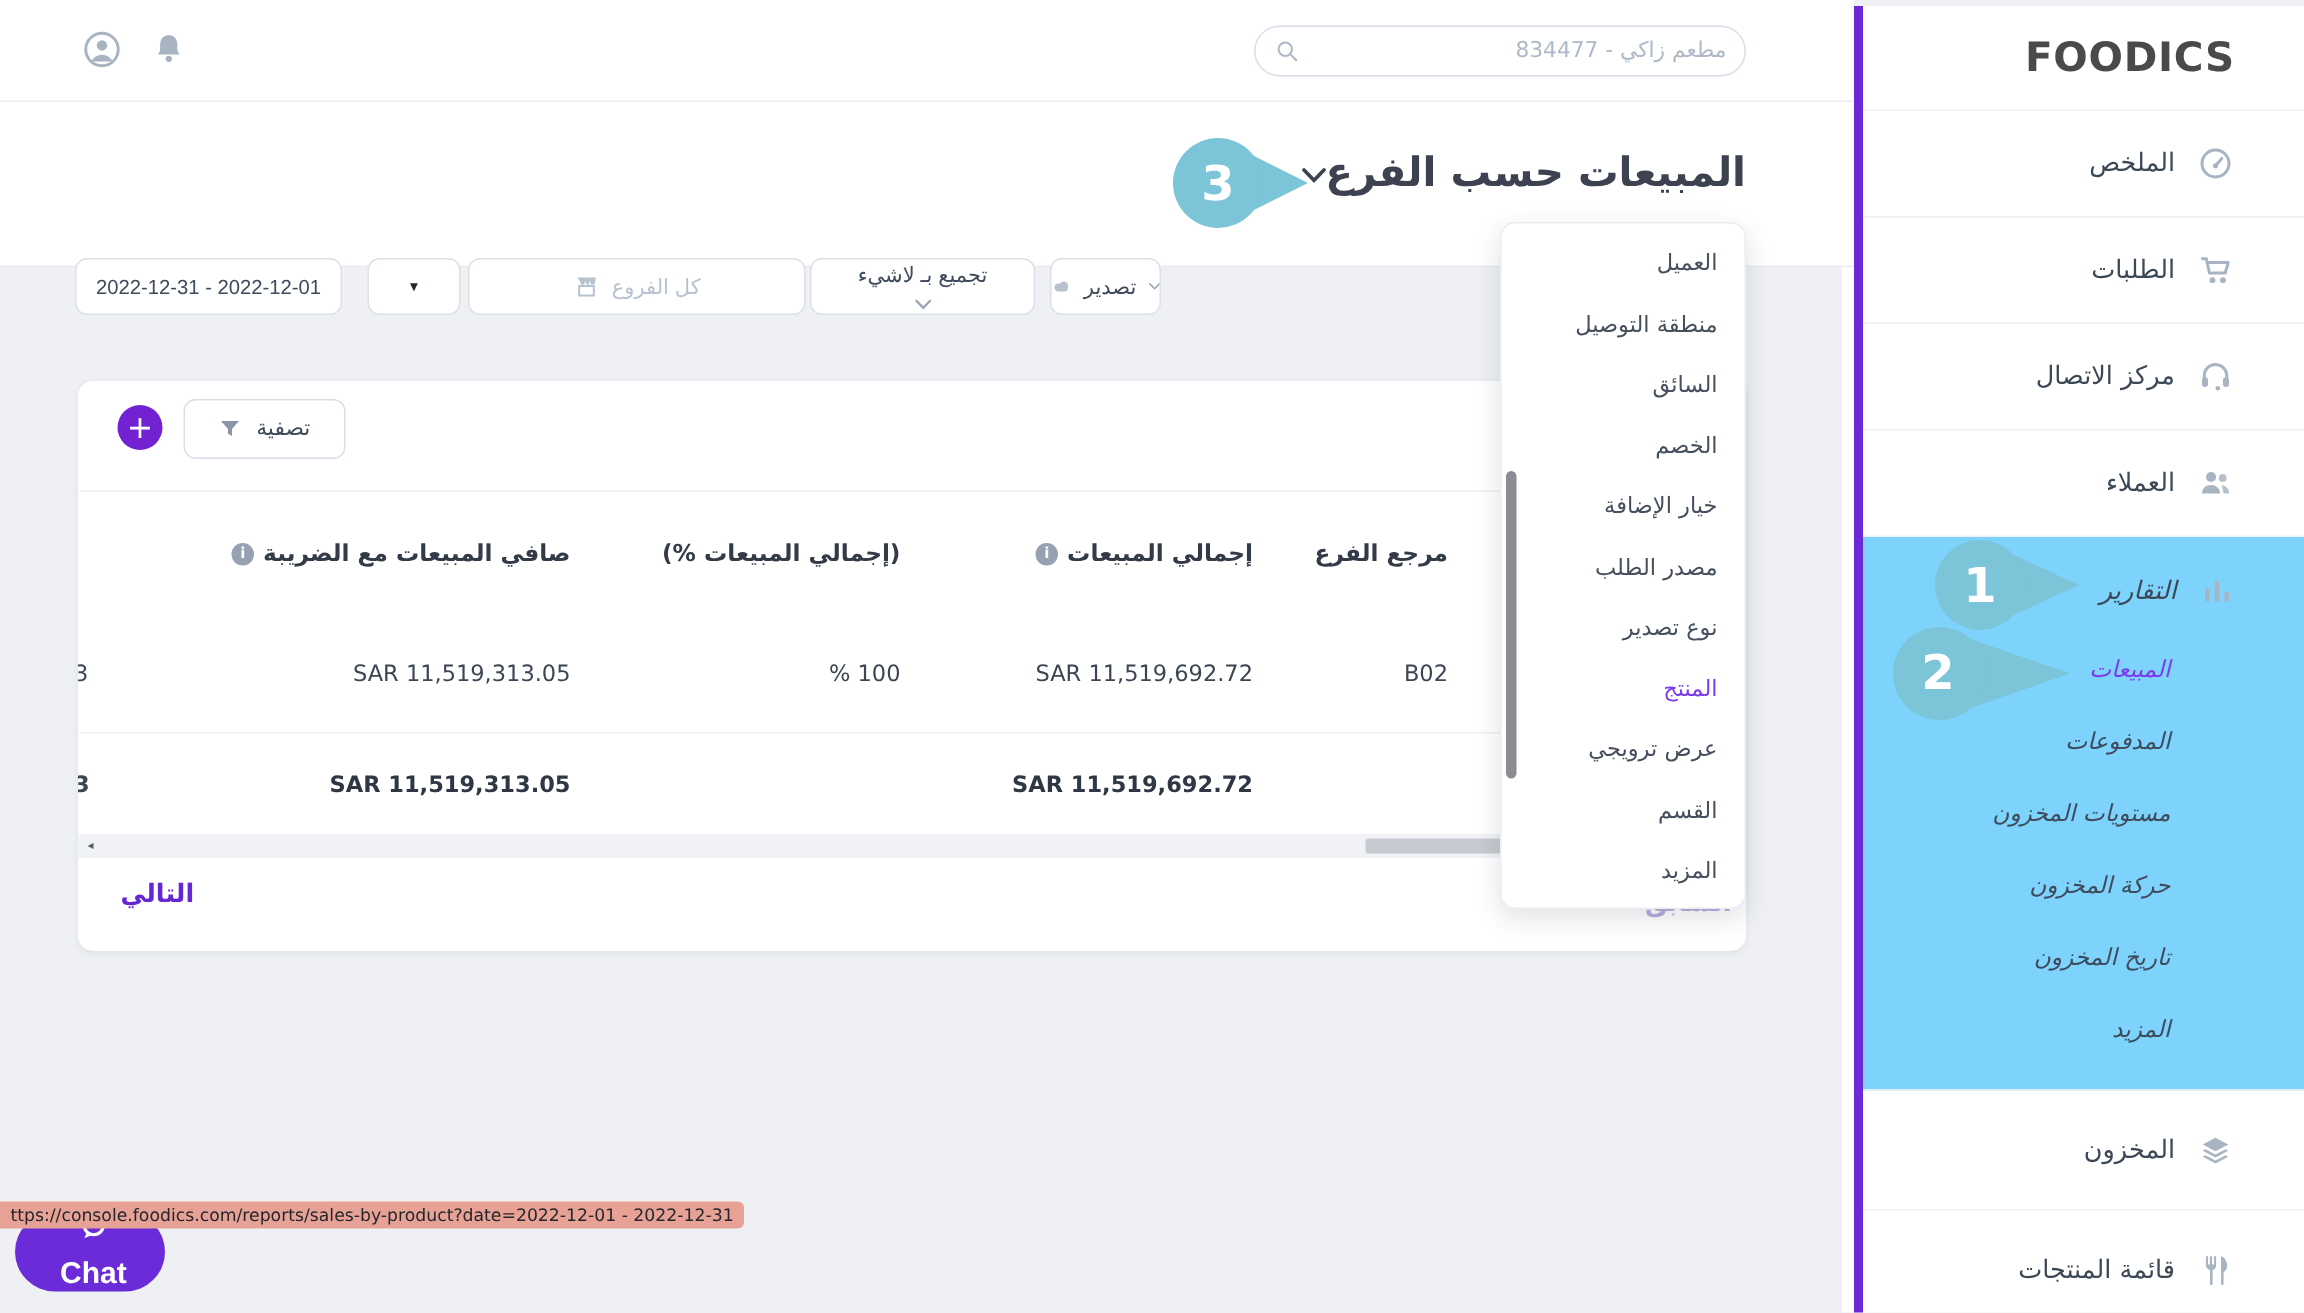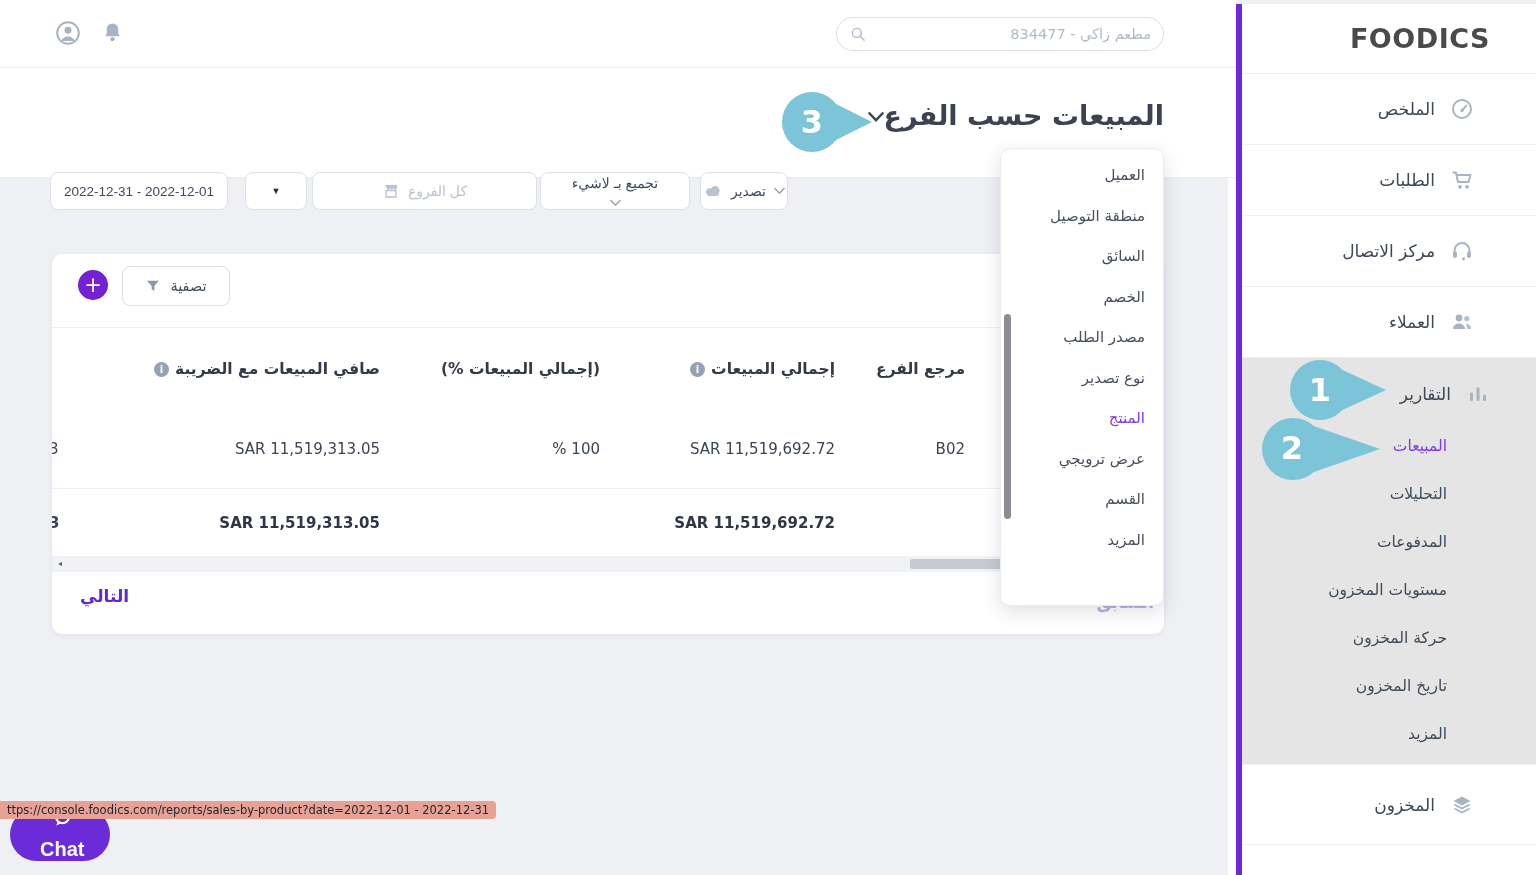--- a/index.html
+++ b/index.html
@@ -4,24 +4,24 @@
 <style>
   * { margin:0; padding:0; box-sizing:border-box; }
   html,body { width:1536px; height:875px; overflow:hidden; }
   body { font-family:"DejaVu Sans", sans-serif; background:#eef0f4; position:relative; direction:rtl; }
   .stage { position:absolute; inset:0; width:1536px; height:875px; }
 
   
   .sidebar { position:absolute; top:4px; right:0; width:300px; height:875px; background:#fff; border-left:6px solid #6d28d9; z-index:10; }
   .logo-row { height:70px; border-bottom:1px solid #eceff3; display:flex; align-items:center; justify-content:flex-start; padding-right:46px; }
   .logo { font-size:27px; font-weight:800; color:#4a4a4d; letter-spacing:.5px; direction:ltr; }
-  .nav-item { height:71px; display:flex; align-items:center; padding-right:62px; border-bottom:1px solid #eceff3; cursor:pointer; }
+  .nav-item { height:71px; display:flex; align-items:center; padding-right:47px; border-bottom:1px solid #eceff3; cursor:pointer; }
   .nav-item .nicon { width:24px; height:24px; color:#a9b4c3; flex:0 0 24px; }
   .nav-item .nlabel { font-size:17px; color:#3c4856; margin-right:15px; }
-  .reports-block { background:#e5e5e5; border-bottom:1px solid #eceff3; padding:8px 0 6px 0; }
+  .reports-block { background:#7dd3fc; border-bottom:1px solid #eceff3; padding:8px 0 16px 0;font-style:italic; }
   .reports-head { height:56px; display:flex; align-items:center; padding-right:46px; cursor:pointer; }
   .reports-head .nicon { width:24px; height:24px; color:#a9b4c3; }
   .reports-head .nlabel { font-size:17px; color:#3c4856; margin-right:15px; }
   .sub-item { height:48px; display:flex; align-items:center; padding-right:89px; font-size:15.5px; color:#3f4b5c; cursor:pointer; }
   .sub-item.active { color:#7c3aed; }
   .nav-item.tall { height:80px; }
 
   
   .main { position:absolute; top:0; left:0; width:1236px; height:875px; background:#eef0f4; }
   .topbar { position:absolute; top:0; left:0; width:1236px; height:68px; background:#fff; border-bottom:1px solid #e9edf2; }
@@ -29,21 +29,21 @@
   .avatar { left:55px; top:20px; width:26px; height:26px; }
   .bell { left:101px; top:21px; width:23px; height:23px; }
   .search-box { position:absolute; right:72px; top:17px; width:328px; height:34px; border:1px solid #d8dee8; border-radius:17px; background:#fff; display:flex; align-items:center; padding:0 12px; }
   .search-box svg { width:18px; height:18px; color:#aeb9c8; flex:0 0 18px; }
   .search-input { border:0; outline:0; background:transparent; flex:1; font-family:inherit; font-size:14.5px; color:#aeb9c8; text-align:right; margin-left:8px; direction:rtl; }
 
   .titlebar { position:absolute; top:68px; left:0; width:1236px; height:110px; background:#fff; border-bottom:1px solid #e9edf2; }
   .page-title { position:absolute; right:72px; top:32px; font-size:27px; font-weight:600; color:#3c4250; }
   .title-caret { position:absolute; right:352px; top:43px; width:16px; height:12px; color:#3d4351; cursor:pointer; }
   .hbtn { position:absolute; top:104px; height:38px; background:#fff; border:1px solid #dbe0e9; border-radius:8px; display:flex; align-items:center; justify-content:center; font-size:14px; color:#3f4a5c; cursor:pointer; gap:8px; }
-  .btn-export { left:700px; width:88px; direction:ltr; }
+  .btn-export { left:700px; width:74px; direction:ltr; }
   .btn-export .cloud { width:20px; height:14px; color:#b9c2d0; }
   .btn-export .chev { width:11px; height:8px; color:#9aa3b2; }
   .btn-group { left:540px; width:150px;flex-direction:column; }
   .btn-group .chev { width:11px; height:8px; color:#9aa3b2; }
   .btn-branches { left:312px; width:225px; direction:ltr; color:#b8c1cf; }
   .btn-branches .store { width:18px; height:18px; color:#b8c1cf; }
   .btn-caret { left:245px; width:62px; font-size:9px; color:#24292f; }
   .btn-date { left:50px; width:178px; font-size:13.5px; }
 
   .content-strip { position:absolute; top:178px; right:0; width:8px; height:697px; background:#fff; }
@@ -213,20 +213,21 @@
 
       <div class="pg-next">التالي</div>
       <div class="pg-prev">السابق</div>
     </div>
 
     <div class="dropdown">
       <div class="dd-item">العميل</div>
       <div class="dd-item">منطقة التوصيل</div>
       <div class="dd-item">السائق</div>
       <div class="dd-item">الخصم</div>
+      <div class="dd-item">خيار الإضافة</div>
       <div class="dd-item">مصدر الطلب</div>
       <div class="dd-item">نوع تصدير</div>
       <div class="dd-item active">المنتج</div>
       <div class="dd-item">عرض ترويجي</div>
       <div class="dd-item">القسم</div>
       <div class="dd-item">المزيد</div>
       <div class="dd-scroll"></div>
     </div>
   </div>
 
@@ -276,21 +277,20 @@
     <div class="reports-block">
       <div class="reports-head">
         <svg class="nicon" viewBox="0 0 24 24" fill="currentColor">
           <rect x="4" y="10.5" width="3" height="8.5" rx="1"></rect>
           <rect x="10.5" y="5.5" width="3" height="13.5" rx="1"></rect>
           <rect x="17" y="12.5" width="3" height="6.5" rx="1"></rect>
         </svg>
         <span class="nlabel">التقارير</span>
       </div>
       <div class="sub-item active">المبيعات</div>
-      <div class="sub-item">التحليلات</div>
       <div class="sub-item">المدفوعات</div>
       <div class="sub-item">مستويات المخزون</div>
       <div class="sub-item">حركة المخزون</div>
       <div class="sub-item">تاريخ المخزون</div>
       <div class="sub-item">المزيد</div>
     </div>
 
     <div class="nav-item tall">
       <svg class="nicon" viewBox="0 0 24 24" fill="currentColor">
         <path d="M12 3.5 20.5 8 12 12.5 3.5 8z"></path>

